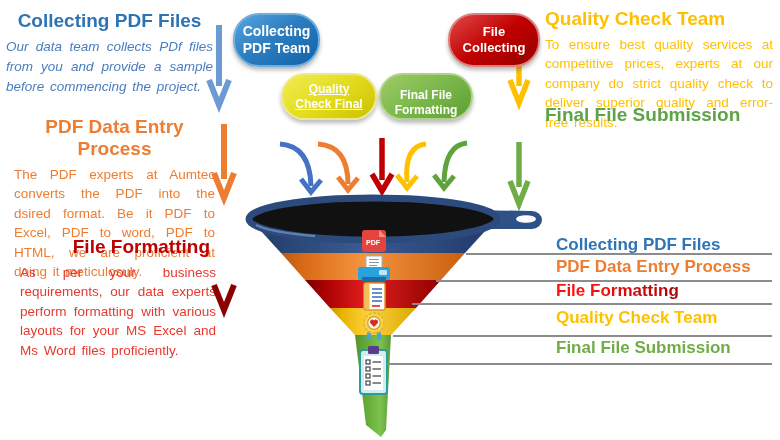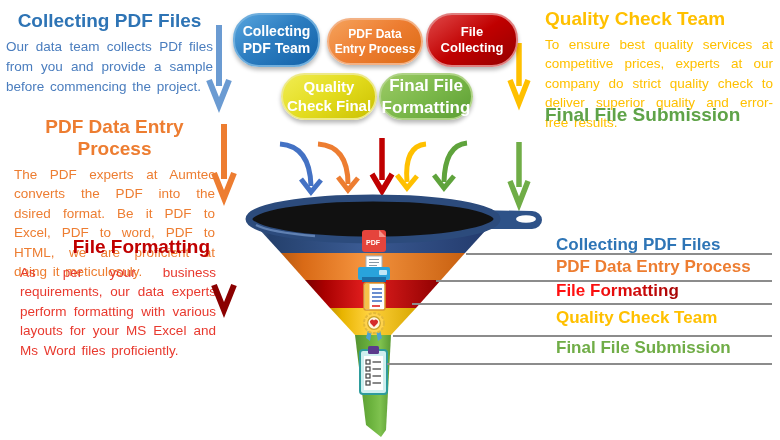--- a/index.html
+++ b/index.html
@@ -6,21 +6,21 @@
   .canvas{
     position:relative;width:780px;height:440px;background:#fff;overflow:hidden;
     font-family:"Liberation Sans",sans-serif;
   }
   
   .sec{position:absolute;}
   .sec h2{margin:0 0 5px 0;font-size:19px;font-weight:bold;line-height:1.15;}
   .sec p{margin:0;font-size:13.5px;line-height:20px;text-align:justify;word-spacing:2px;}
   #sec-collecting{left:6px;top:10px;width:207px;}
   #sec-collecting h2{color:#2E74B5;text-align:center;}
-  #sec-collecting p{color:#4A7DBE;}
+  #sec-collecting p{color:#4A7DBE;font-style:italic;}
   #sec-entry{left:14px;top:116px;width:201px;}
   #sec-entry h2{color:#ED7D31;text-align:center;}
   #sec-entry p{color:#ED7D31;line-height:19.5px;}
   #sec-formatting{left:20px;top:236px;width:196px;}
   #sec-formatting h2{color:#C00000;text-align:right;padding-right:6px;}
   #sec-formatting p{color:#E8392E;line-height:19.5px;}
   #sec-quality{left:545px;top:8px;width:228px;}
   #sec-quality h2{color:#FFC000;text-align:left;}
   #sec-quality p{color:#FFC000;line-height:19.5px;}
   #sec-final{left:545px;top:104px;width:232px;}
@@ -30,26 +30,26 @@
   .pill{
     position:absolute;border-radius:26px;color:#fff;font-weight:bold;
     display:flex;flex-direction:column;align-items:center;justify-content:center;
     text-align:center;line-height:1.25;box-shadow:0 3px 4px rgba(0,0,0,.28);
   }
   .pill span{display:block;}
   #pill-collecting{left:233px;top:13px;width:83px;height:50px;font-size:14px;
     background:linear-gradient(145deg,#58A5DE 0%,#2D7EC1 45%,#1261A8 100%);border:2px solid #6FAEDD;}
   #pill-entry{left:327px;top:18px;width:92px;height:43px;font-size:12px;
     background:linear-gradient(145deg,#F5A35C 0%,#ED7D31 50%,#DB6A14 100%);border:2px solid #F3B184;}
-  #pill-formatting{left:426px;top:13px;width:88px;height:50px;font-size:13px;
+  #pill-formatting{left:448px;top:13px;width:88px;height:50px;font-size:13px;
     background:linear-gradient(145deg,#E04848 0%,#C00000 50%,#950000 100%);border:2px solid #E07F7F;}
-  #pill-quality{left:281px;top:73px;width:92px;height:43px;font-size:15px;
-    background:linear-gradient(145deg,#F0EC52 0%,#E3DC1E 50%,#CBC100 100%);border:2px solid #EDE98A;}
-  #pill-final{left:379px;top:73px;width:90px;height:43px;font-size:17px;
-    background:linear-gradient(145deg,#9DCB66 0%,#7BB84A 50%,#5C9E33 100%);border:2px solid #AFD386;}
+  #pill-quality{left:281px;top:73px;width:92px;height:43px;font-size:12px;
+    background:linear-gradient(145deg,#F0EC52 0%,#E3DC1E 50%,#CBC100 100%);border:2px solid #EDE98A;text-decoration:underline;}
+  #pill-final{left:379px;top:73px;width:90px;height:43px;font-size:12px;
+    background:linear-gradient(145deg,#9DCB66 0%,#7BB84A 50%,#5C9E33 100%);border:2px solid #AFD386;justify-content:flex-end;}
   
   .legend-label{position:absolute;left:556px;width:218px;font-weight:bold;font-size:17px;white-space:nowrap;}
   .legend-line{position:absolute;height:2px;background:#8C8C8C;}
   .grad-text{color:#C00000;}
   @supports ((-webkit-background-clip:text) or (background-clip:text)){
     .grad-text{background:linear-gradient(90deg,#FF1010 15%,#7B0000 75%);
       -webkit-background-clip:text;background-clip:text;color:transparent;}
   }
   svg{position:absolute;overflow:visible;}
 </style>
@@ -103,24 +103,20 @@
   </svg>
   <svg style="left:506px;top:139px" width="26" height="70" viewBox="0 0 26 70">
     <line x1="13" y1="3" x2="13" y2="48" stroke="#70AD47" stroke-width="5.5"></line>
     <path d="M4,42 L13,65 L22,42" fill="none" stroke="#70AD47" stroke-width="5.5"></path>
   </svg>
 
   <div class="pill" id="pill-collecting">
     <span>Collecting</span>
     <span>PDF Team</span>
   </div>
-  <div class="pill" id="pill-entry">
-    <span>PDF Data</span>
-    <span>Entry Process</span>
-  </div>
   <div class="pill" id="pill-formatting">
     <span>File</span>
     <span>Collecting</span>
   </div>
   <div class="pill" id="pill-quality">
     <span>Quality</span>
     <span>Check Final</span>
   </div>
   <div class="pill" id="pill-final">
     <span>Final File</span>

